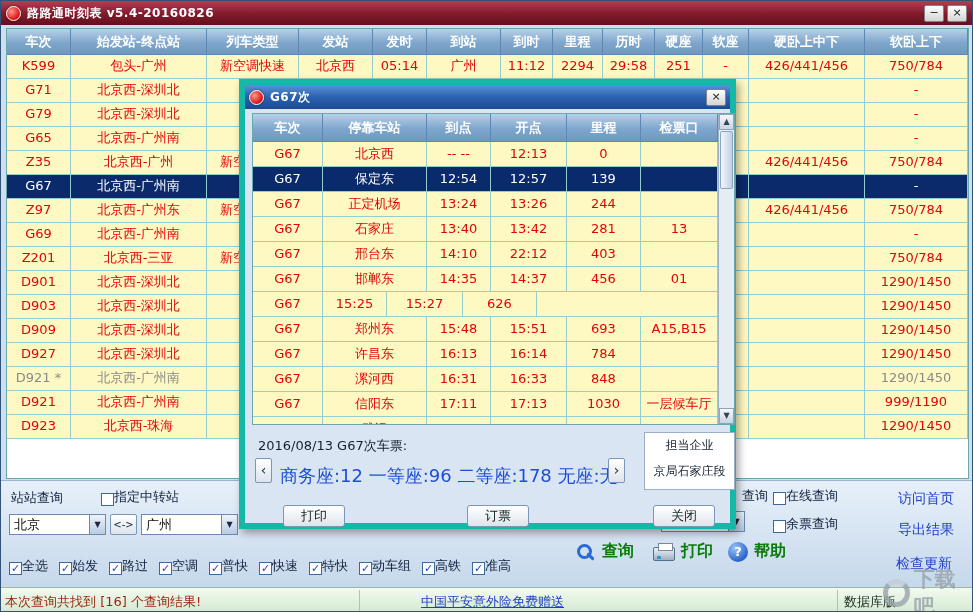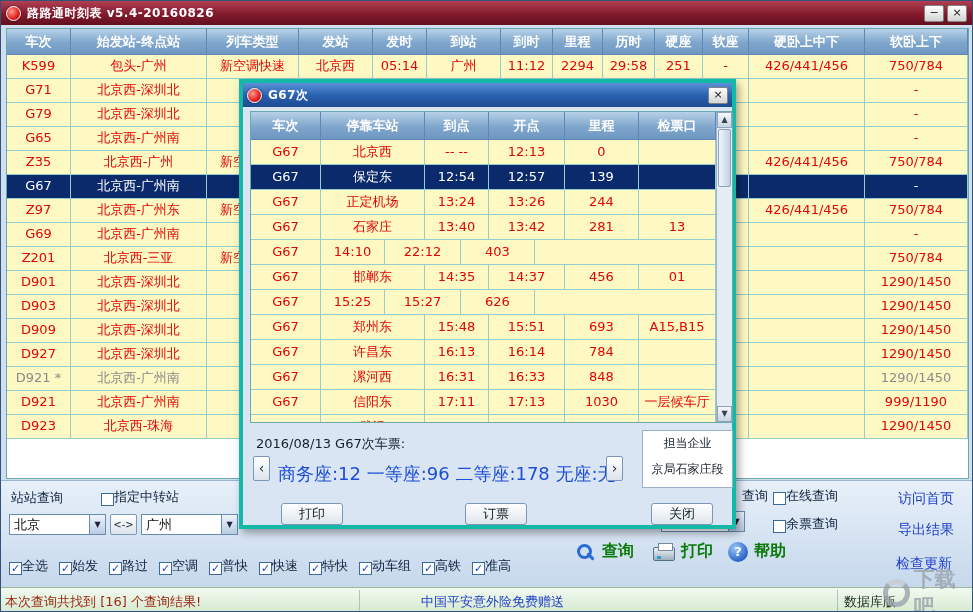--- a/index.html
+++ b/index.html
@@ -36,21 +36,21 @@
 
   .maintable{position:absolute;left:5px;top:27px;width:963px;height:451px;
     background:#fff;border:1px solid #6aa8ac;overflow:hidden;z-index:1}
   .main .c0{width:64px}.main .c1{width:136px}.main .c2{width:92px}.main .c3{width:74px}
   .main .c4{width:54px}.main .c5{width:74px}.main .c6{width:52px}.main .c7{width:50px}
   .main .c8{width:52px}.main .c9{width:48px}.main .c10{width:46px}.main .c11{width:116px}
   .main .c12{flex:1}
 
   
   .dialog{position:absolute;left:238px;top:78px;width:497px;height:450px;
-    background:#d9e5f3;border:4px solid #14b8a6;box-shadow:3px 4px 8px rgba(0,0,0,.35);z-index:20}
+    background:#d9e5f3;border:6px solid #14b8a6;box-shadow:3px 4px 8px rgba(0,0,0,.35);z-index:20}
   .dtitle{height:24px;background:linear-gradient(#5a92d8,#2a62b0 50%,#1c4a92);
     display:flex;align-items:center;gap:6px;padding:0 4px}
   .dtitle .wtitle{font-size:12px}
   .plist{position:absolute;left:7px;top:28px;width:483px;height:312px;background:#fff;
     border:1px solid #6aa8ac;display:flex;overflow:hidden}
   .ptable{width:467px}
   .pop .th{height:28px;line-height:27px}
   .pop .tr{height:25px}
   .pop .td{line-height:23px}
   .pop .c0{width:70px}.pop .c1{width:104px}.pop .c2{width:64px}
@@ -107,21 +107,21 @@
     background:#fff;border:1px solid #789}
   .icon-print::after{content:"";position:absolute;left:3px;top:8px;width:4px;height:3px;background:#39c}
   .icon-help{width:20px;height:20px;border-radius:50%;
     background:radial-gradient(circle at 35% 30%,#9ac4f8,#2a66c8 70%);
     color:#fff;font-weight:bold;text-align:center;line-height:20px;font-size:13px}
 
   
   .statusbar{position:absolute;left:0;top:586px;width:100%;height:26px;
     background:linear-gradient(#f2faf0,#d4e9d0);border-top:1px solid #9cb89c;font-size:13px;z-index:3}
   .st-result{position:absolute;left:4px;top:5px;color:#9c2810}
-  .st-ad{position:absolute;left:420px;top:5px;color:#1f3fc8;cursor:pointer}
+  .st-ad{position:absolute;left:420px;top:5px;color:#1f3fc8;text-decoration:underline;cursor:pointer}
   .st-db{position:absolute;left:843px;top:5px;color:#1b2b20}
   .st-sep{position:absolute;top:2px;width:1px;height:22px;background:#aec4ae}
 
   
   .watermark{position:absolute;left:882px;top:564px;display:flex;align-items:center;gap:4px;
     opacity:.8;z-index:40;pointer-events:none}
   .wicon{width:28px;height:28px;border-radius:50%;border:5px solid #9aa4ac;border-top-color:#c6ccd2}
   .wtext{font-size:21px;font-weight:bold;color:#98a2aa}
 </style>
 </head>
@@ -552,20 +552,21 @@
             <div class="tr ">
               <div class="td c0">G67</div>
               <div class="td c1">石家庄</div>
               <div class="td c2">13:40</div>
               <div class="td c3">13:42</div>
               <div class="td c4">281</div>
               <div class="td c5">13</div>
             </div>
             <div class="tr ">
               <div class="td c0">G67</div>
+              <div class="td c1">邢台东</div>
               <div class="td c2">14:10</div>
               <div class="td c3">22:12</div>
               <div class="td c4">403</div>
               <div class="td c5"></div>
             </div>
             <div class="tr ">
               <div class="td c0">G67</div>
               <div class="td c1">邯郸东</div>
               <div class="td c2">14:35</div>
               <div class="td c3">14:37</div>

